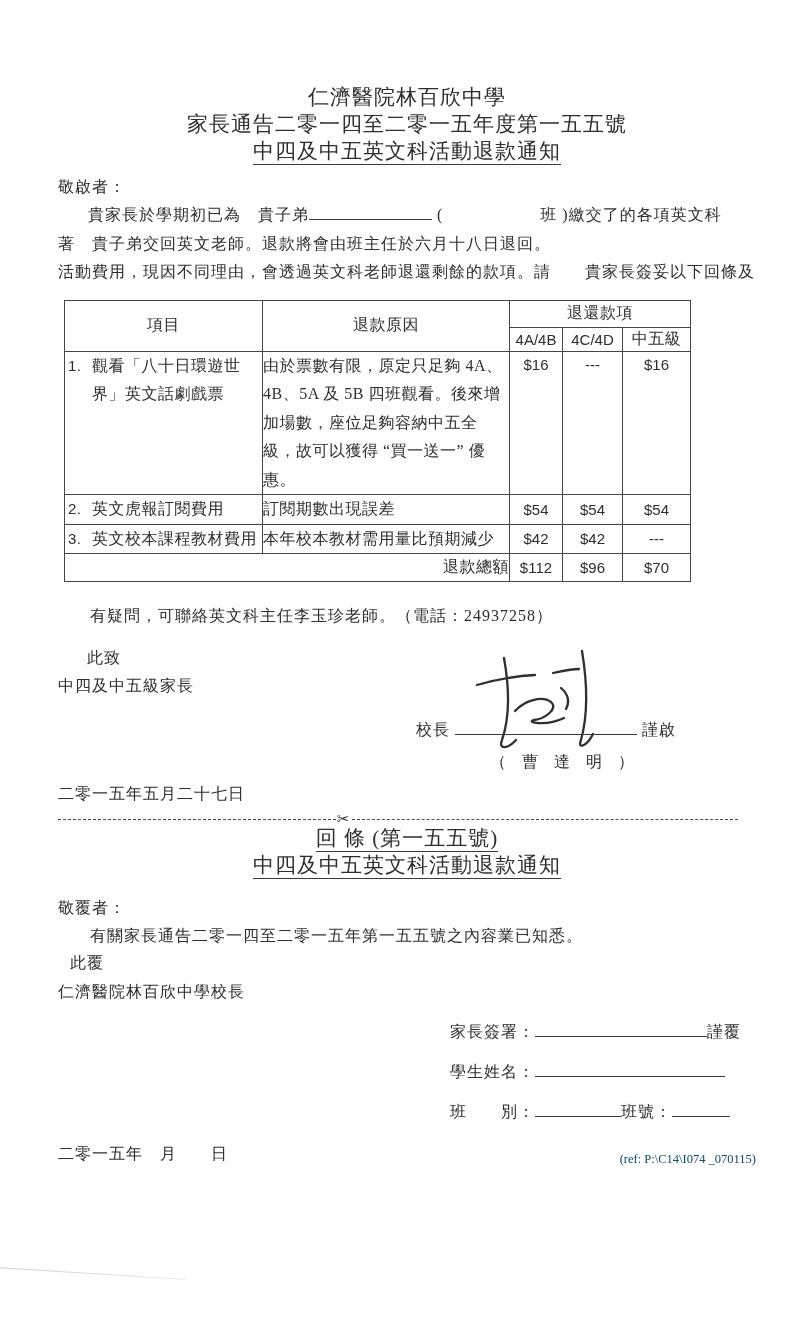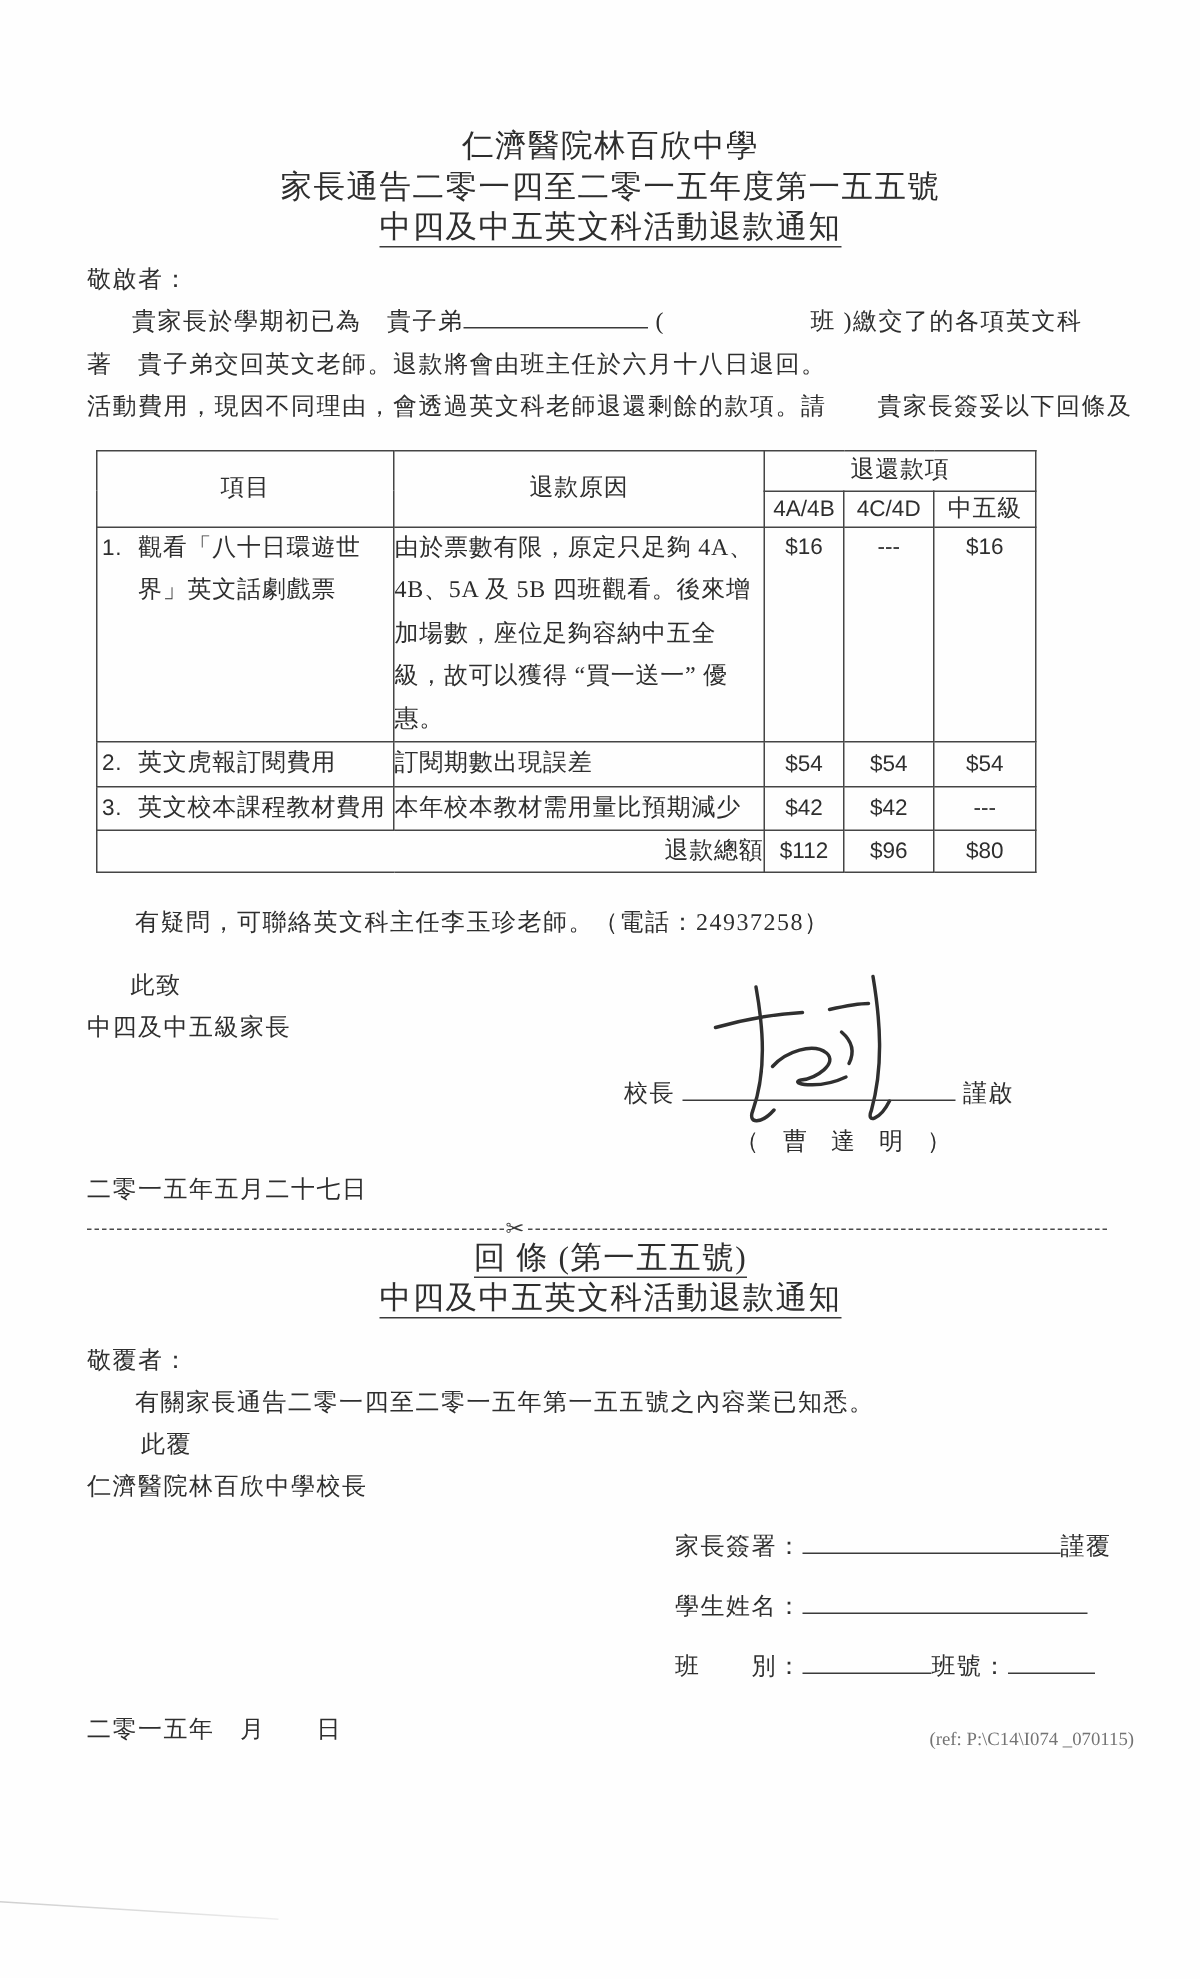--- a/index.html
+++ b/index.html
@@ -44,27 +44,27 @@
 
   .cutline{display:flex;align-items:center;margin-top:11px;width:680px;}
   .cutline .dash{border-top:1.6px dashed #4a4a4a;height:0;}
   .cutline .d-left{width:278px;}
   .cutline .d-right{flex:1;}
   .scissors{flex:none;font-size:15px;line-height:0;color:#3a3a3a;padding:0 1px;transform:translateY(-1px);font-family:"DejaVu Sans",sans-serif;}
 
   .slip-title1{margin-top:5px;}
   .slip-sal{margin-top:15px;line-height:28px;}
   .slip-body{margin-left:32px;line-height:28px;}
-  .slip-reply{margin-left:36px;line-height:28px;font-family:Liberation Mono, monospace;}
+  .slip-reply{margin-left:12px;line-height:28px;font-family:Liberation Mono, monospace;}
   .slip-addressee{line-height:28px;}
   .fields{margin:12px 0 0 392px;}
   .field-row{line-height:28px;margin-bottom:12px;white-space:nowrap;}
   .bottom-row{display:flex;justify-content:space-between;align-items:flex-start;margin-top:14px;}
   .date2{line-height:28px;}
-  .ref{font-size:12.5px;letter-spacing:0;color:#737373;padding-top:12px;}
+  .ref{font-size:12.5px;letter-spacing:0;color:#0c4a6e;padding-top:12px;}
   .crease{position:absolute;left:-4px;top:1267px;width:190px;height:1.3px;
     background:linear-gradient(to right,#cfcfcf,#dedede 60%,#efefef);transform:rotate(3.6deg);transform-origin:left center;}
 </style>
 </head>
 <body>
 
 <div class="page">
   <div class="content">
 
     <div class="hline">仁濟醫院林百欣中學</div>
@@ -134,21 +134,21 @@
         </td>
         <td class="reason-cell">本年校本教材需用量比預期減少</td>
         <td class="amt num">$42</td>
         <td class="amt num">$42</td>
         <td class="amt num">---</td>
       </tr>
       <tr class="total-row">
         <td colspan="2" class="total-label">退款總額</td>
         <td class="amt num">$112</td>
         <td class="amt num">$96</td>
-        <td class="amt num">$80</td>
+        <td class="amt num">$70</td>
       </tr>
     </tbody>
       </table>
 
     <div class="contact">有疑問，可聯絡英文科主任李玉珍老師。（電話：24937258）</div>
 
     <div class="closing">此致</div>
     <div class="addressee">中四及中五級家長</div>
 
     <div class="sig-area">

